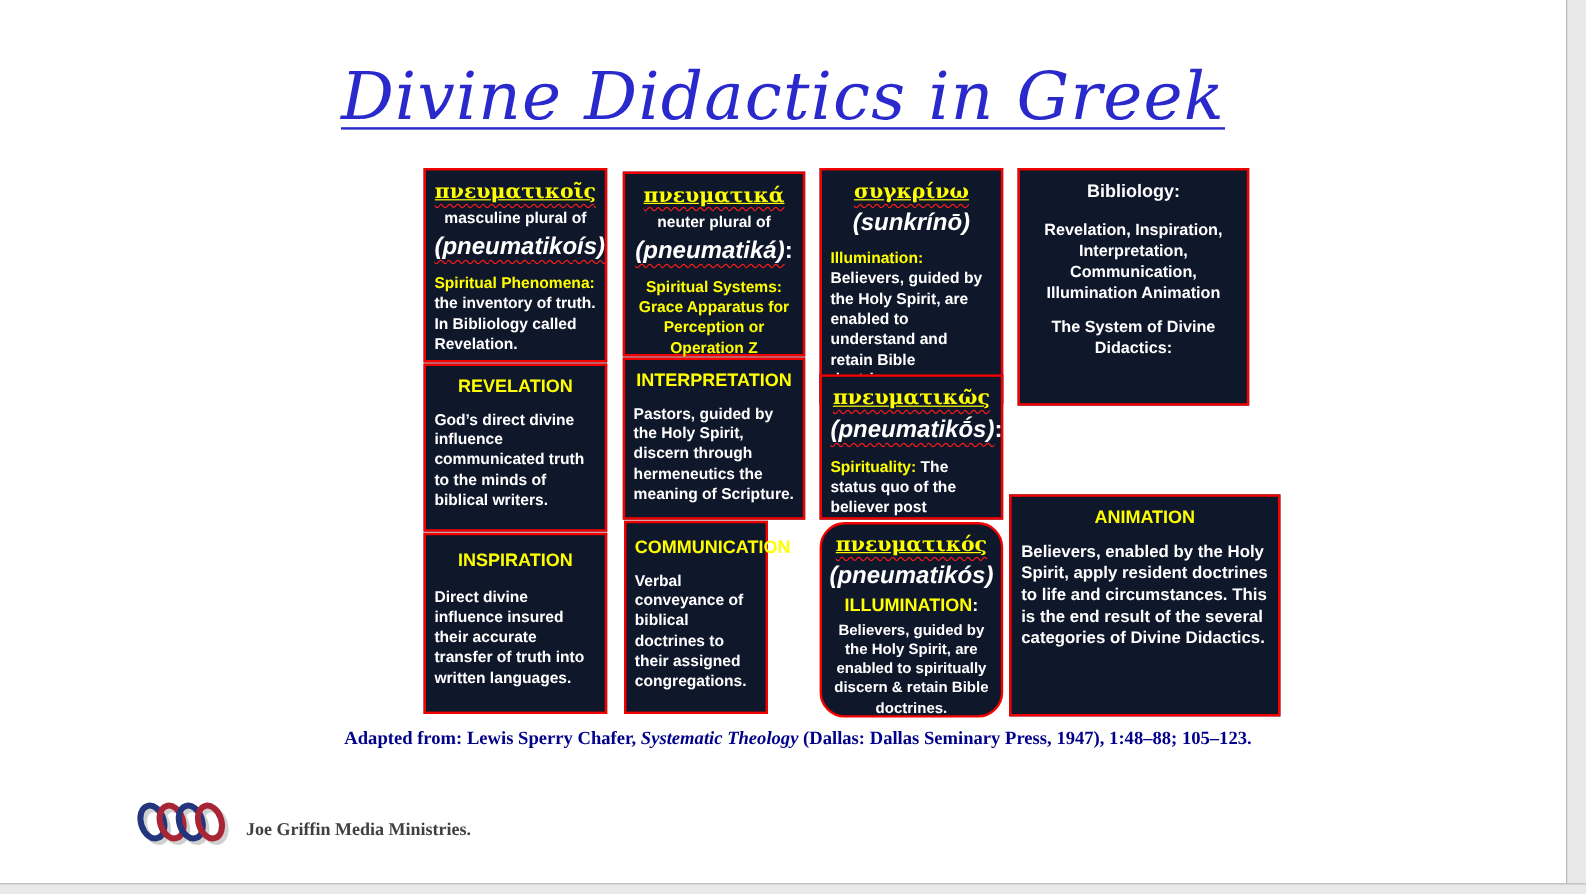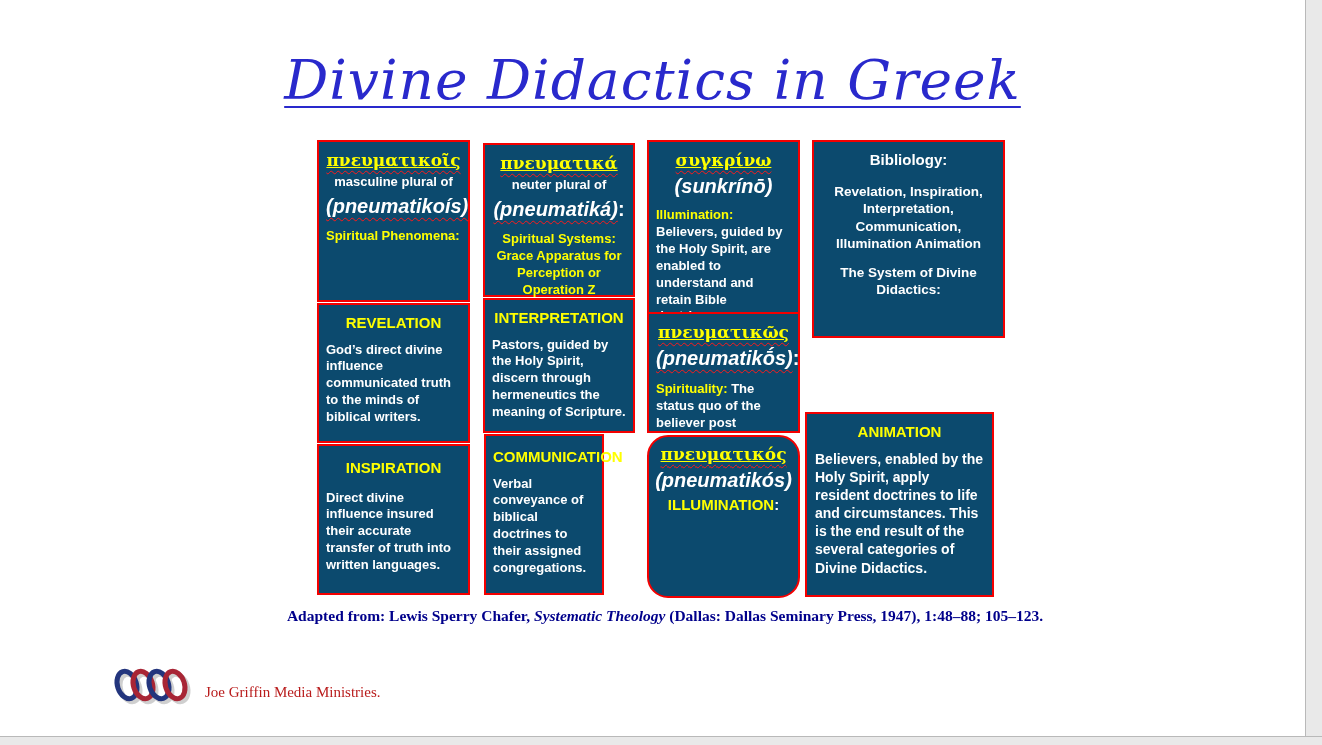--- a/index.html
+++ b/index.html
@@ -21,23 +21,23 @@
     position:absolute;top:48px;left:0;width:1305px;text-align:center;
     font-family:"DejaVu Serif",serif;font-style:italic;
     font-size:55px;color:#2929cc;letter-spacing:1px;
     text-shadow:1px 1px 0 rgba(255,255,255,.65);
   }
   .page-title span{
     text-decoration:underline;text-decoration-thickness:2px;text-underline-offset:7px;font-style:italic;
   }
   
   .box{
-    position:absolute;background:#0c4a6e;border:2px solid #f40000;
+    position:absolute;background:#0f172a;border:2px solid #f40000;
     box-sizing:border-box;color:#ffffff;font-weight:bold;
-    font-size:13px;line-height:1.3;padding:5px 7px;
+    font-size:13px;line-height:1.3;padding:5px 7px;margin-left:36px;
   }
   .greek{
     font-family:"DejaVu Serif",serif;color:#ffff00;
     font-size:17px;text-align:center;margin-top:2px;
   }
   .wavy{
     text-decoration:underline wavy #ff1a1a;
     text-decoration-thickness:1px;text-underline-offset:4px;
   }
   .solid-ul{text-decoration:underline solid;text-underline-offset:1px;}
@@ -56,53 +56,54 @@
   #b-pneumatikois{left:317px;top:140px;width:153px;height:162px;}
   #b-revelation  {left:317px;top:303px;width:153px;height:140px;}
   #b-inspiration {left:317px;top:444px;width:153px;height:151px;}
   #b-pneumatika  {left:483px;top:143px;width:152px;height:154px;}
   #b-interpretation{left:483px;top:298px;width:152px;height:135px;}
   #b-communication {left:484px;top:434px;width:120px;height:161px;}
   #b-sunkrino    {left:647px;top:140px;width:153px;height:197px;}
   #b-pneumatikos-adv {left:647px;top:312px;width:153px;height:121px;}
   #b-pneumatikos-adj {left:647px;top:435px;width:153px;height:163px;font-size:12.5px;padding:4px 5px;border-radius:21px;}
   #b-bibliology  {left:812px;top:140px;width:193px;height:198px;font-size:13.5px;padding:8px 10px;}
-  #b-animation   {left:805px;top:412px;width:189px;height:185px;font-size:14px;padding:5px 8px;}
+  #b-animation   {left:805px;top:412px;width:226px;height:185px;font-size:14px;padding:5px 8px;}
   
   .citation{
     position:absolute;top:607px;left:0;width:1330px;text-align:center;
     font-family:"Liberation Serif",serif;font-weight:bold;
     font-size:15.5px;color:#00008b;
   }
   .citation .work{font-style:italic;}
   
   .logo{position:absolute;left:112px;top:664px;width:92px;height:44px;}
   .footer-org{
     position:absolute;left:205px;top:684px;
-    font-family:"Liberation Serif",serif;font-weight:normal;
-    font-size:15px;color:#b91c1c;
+    font-family:"Liberation Serif",serif;font-weight:bold;
+    font-size:15px;color:#404040;
   }
 </style>
 </head>
 <body>
 
 <div class="page-title">
   <span>Divine Didactics in Greek</span>
 </div>
 
 <div class="box" id="b-pneumatikois">
   <div class="greek">
     <span class="wavy"><span class="solid-ul">πνευματικοῖς</span></span>
   </div>
   <div class="sub">masculine plural of</div>
   <div class="translit">
     <span class="wavy">(pneumatikoís)</span>
   </div>
   <div class="body-left">
     <span class="yl" style="display:block">Spiritual Phenomena:</span>
+    <span>the inventory of truth. In Bibliology called Revelation.</span>
   </div>
 </div>
 
 <div class="box" id="b-revelation">
   <div class="h">REVELATION</div>
   <div class="body-left">God’s direct divine influence communicated truth to the minds of biblical writers.</div>
 </div>
 
 <div class="box" id="b-inspiration">
   <div class="h" style="margin-top:7px">INSPIRATION</div>
@@ -158,20 +159,21 @@
 </div>
 
 <div class="box" id="b-pneumatikos-adj">
   <div class="greek">
     <span class="wavy"><span class="solid-ul">πνευματικός</span></span>
   </div>
   <div class="translit tight">(pneumatikós)</div>
   <div class="h tight">
     <span>ILLUMINATION</span><span class="colon">:</span>
   </div>
+  <div class="body-center tight">Believers, guided by the Holy Spirit, are enabled to spiritually discern &amp; retain Bible doctrines.</div>
 </div>
 
 <div class="box" id="b-bibliology">
   <div style="text-align:center;font-size:15px;">Bibliology:</div>
   <div class="body-center" style="margin-top:13px">Revelation, Inspiration, Interpretation, Communication, Illumination Animation</div>
   <div class="body-center" style="margin-top:11px">The System of Divine Didactics:</div>
 </div>
 
 <div class="box" id="b-animation">
   <div class="h">ANIMATION</div>

